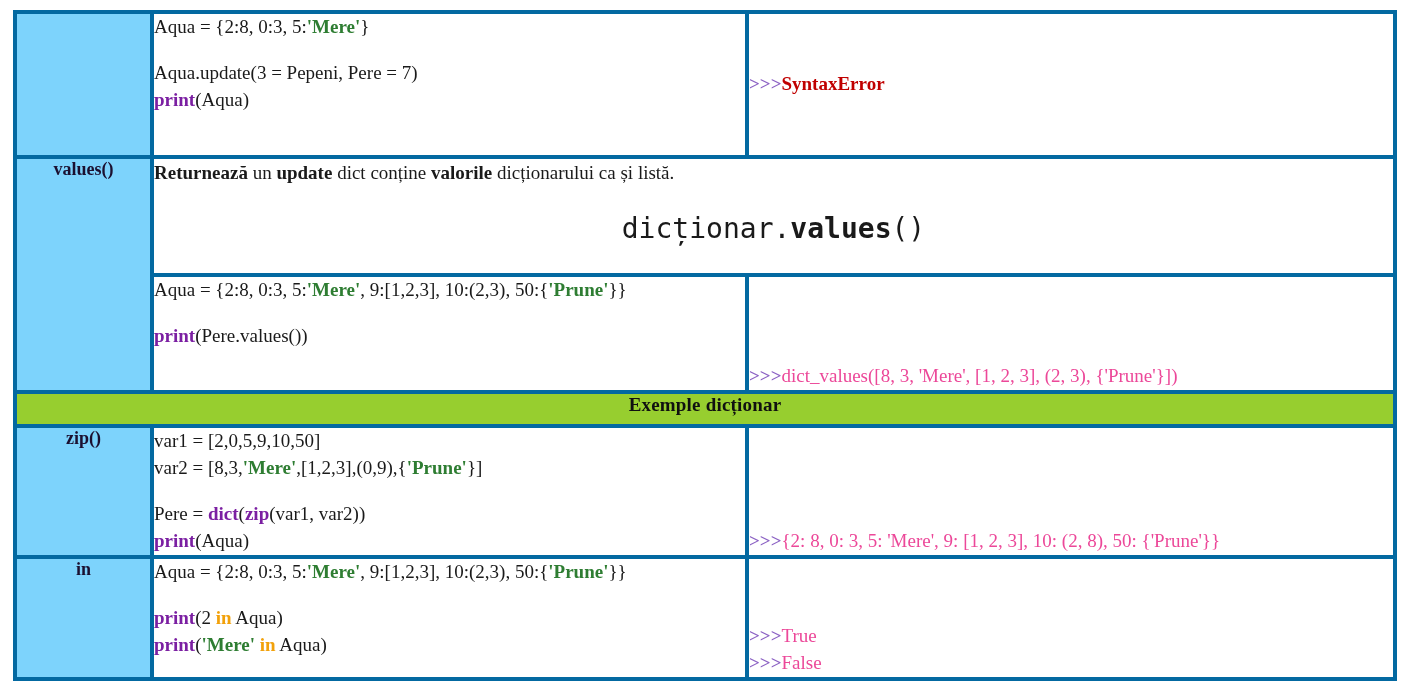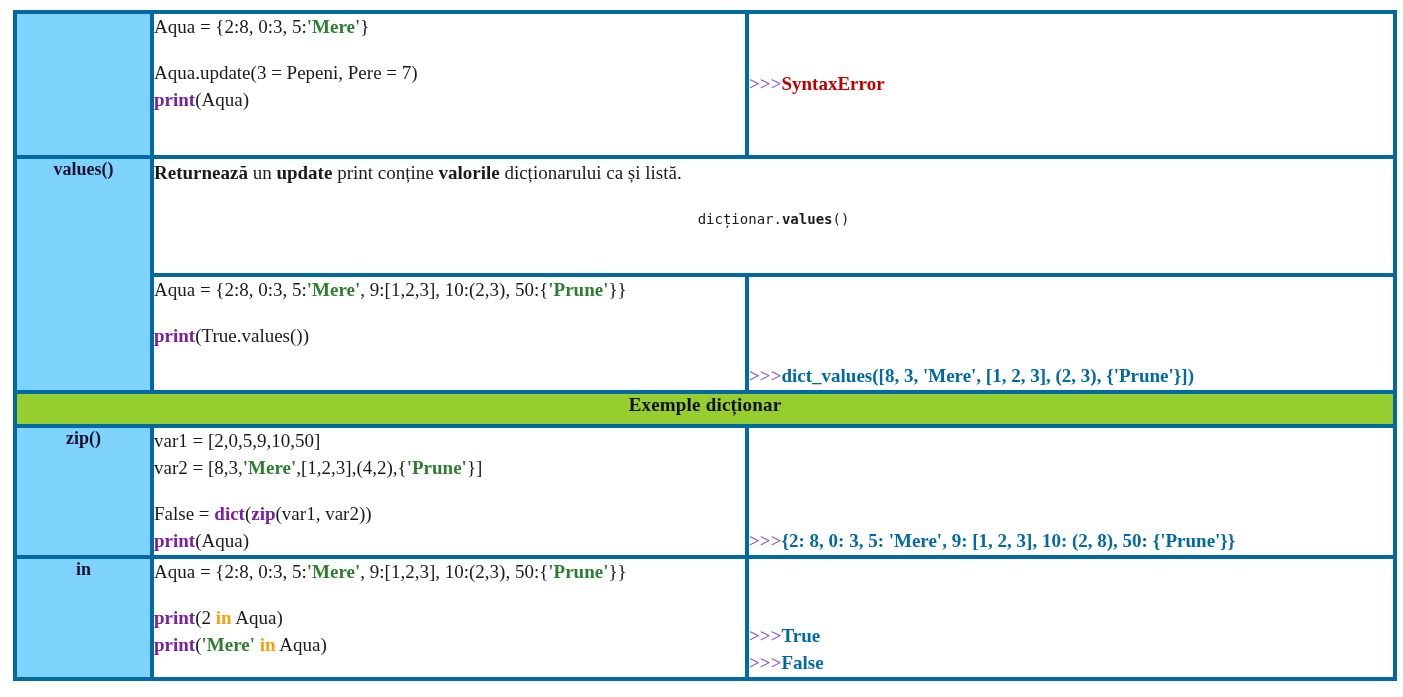--- a/index.html
+++ b/index.html
@@ -61,21 +61,21 @@
   .descell {
     padding: 10px 12px 10px 10px;
     font-size: 19px;
     line-height: 1.45;
     color: #1a1a1a;
   }
   .desc-line { margin: 0 0 6px 0; }
   .sig {
     text-align: center;
     font-family: "DejaVu Sans Mono", "Liberation Mono", monospace;
-    font-size: 14px;
+    font-size: 28px;
     color: #1a1a1a;
     margin-top: 22px;
     margin-bottom: 6px;
   }
   .sig b { font-weight: bold; }
 
   .banner {
     background: #97CE2F;
     text-align: center;
     font-weight: bold;
@@ -83,21 +83,21 @@
     color: #101010;
     padding: 6px 0 7px 0;
     letter-spacing: .2px;
   }
 
   
   .kw      { color: #7B1FA2; font-weight: bold; text-align: right; }   
   .kwin    { color: #F2A10A; font-weight: bold; }   
   .str     { color: #2E7D32; font-weight: bold; }   
   .prompt  { color: #8C62C4; font-weight: bold; }   
-  .out     { color: #0369a1; font-weight: bold; }   
+  .out     { color: #ec4899; font-weight: normal; }   
   .err     { color: #C00000; font-weight: bold; }   
   .blank   { display: block; height: 19px; }
   .nl      { display: block; }
 </style>
 </head>
 <body>
 
 <div class="sheet">
   <table class="grid">
     <colgroup>
@@ -116,47 +116,47 @@
           <span class="nl"><span class="kw">print</span><span>(Aqua)</span></span>
         </td>
         <td class="outcell middled">
           <span class="nl"><span class="prompt">&gt;&gt;&gt;</span><span class="err">SyntaxError</span></span>
         </td>
       </tr>
 
       <tr style="height: 118px;">
         <td class="namecell" rowspan="2">values()</td>
         <td class="descell" colspan="2">
-          <p class="desc-line"><b>Returnează</b><span> un </span><b>update</b><span> print conține </span><b>valorile</b><span> dicționarului ca și listă.</span></p>
+          <p class="desc-line"><b>Returnează</b><span> un </span><b>update</b><span> dict conține </span><b>valorile</b><span> dicționarului ca și listă.</span></p>
           <div class="sig"><span>dicționar.</span><b>values</b><span>()</span></div>
         </td>
       </tr>
 
       <tr style="height: 117px;">
         <td class="codecell">
           <span class="nl"><span>Aqua = {2:8, 0:3, 5:</span><span class="str">'Mere'</span><span>, 9:[1,2,3], 10:(2,3), 50:{</span><span class="str">'Prune'</span><span>}}</span></span>
           <span class="blank"></span>
-          <span class="nl"><span class="kw">print</span><span>(True.values())</span></span>
+          <span class="nl"><span class="kw">print</span><span>(Pere.values())</span></span>
         </td>
         <td class="outcell bottomed">
           <span class="nl"><span class="prompt">&gt;&gt;&gt;</span><span class="out">dict_values([8, 3, 'Mere', [1, 2, 3], (2, 3), {'Prune'}])</span></span>
         </td>
       </tr>
 
       <tr style="height: 34px;">
         <td class="banner" colspan="3">Exemple dicționar</td>
       </tr>
 
       <tr style="height: 105px;">
         <td class="namecell">zip()</td>
         <td class="codecell">
           <span class="nl">var1 = [2,0,5,9,10,50]</span>
-          <span class="nl"><span>var2 = [8,3,</span><span class="str">'Mere'</span><span>,[1,2,3],(4,2),{</span><span class="str">'Prune'</span><span>}]</span></span>
+          <span class="nl"><span>var2 = [8,3,</span><span class="str">'Mere'</span><span>,[1,2,3],(0,9),{</span><span class="str">'Prune'</span><span>}]</span></span>
           <span class="blank"></span>
-          <span class="nl"><span>False = </span><span class="kw">dict</span><span>(</span><span class="kw">zip</span><span>(var1, var2))</span></span>
+          <span class="nl"><span>Pere = </span><span class="kw">dict</span><span>(</span><span class="kw">zip</span><span>(var1, var2))</span></span>
           <span class="nl"><span class="kw">print</span><span>(Aqua)</span></span>
         </td>
         <td class="outcell bottomed">
           <span class="nl"><span class="prompt">&gt;&gt;&gt;</span><span class="out">{2: 8, 0: 3, 5: 'Mere', 9: [1, 2, 3], 10: (2, 8), 50: {'Prune'}}</span></span>
         </td>
       </tr>
 
       <tr style="height: 122px; padding-left: 48px;">
         <td class="namecell">in</td>
         <td class="codecell">

